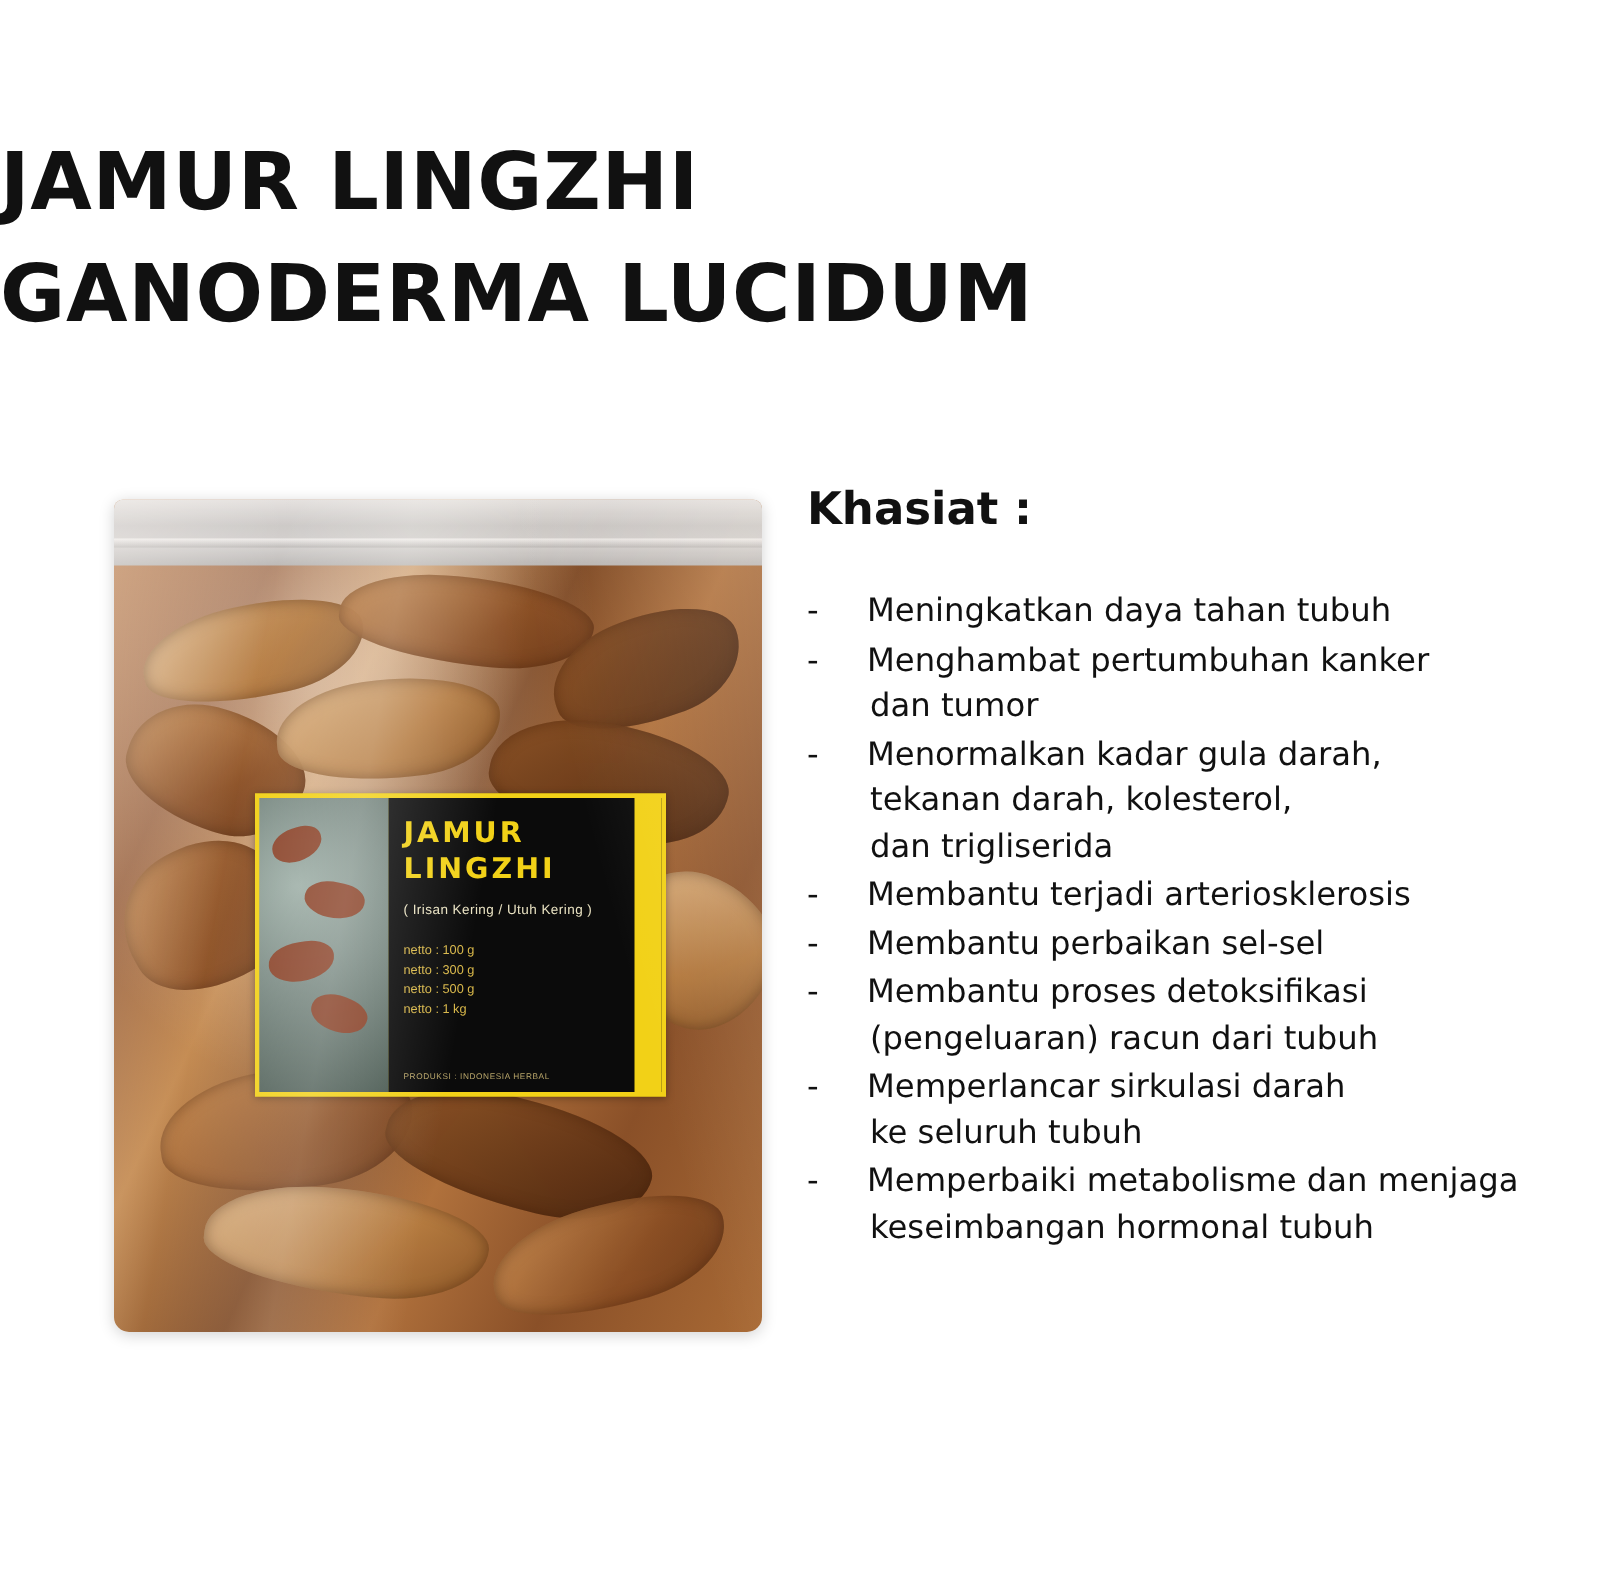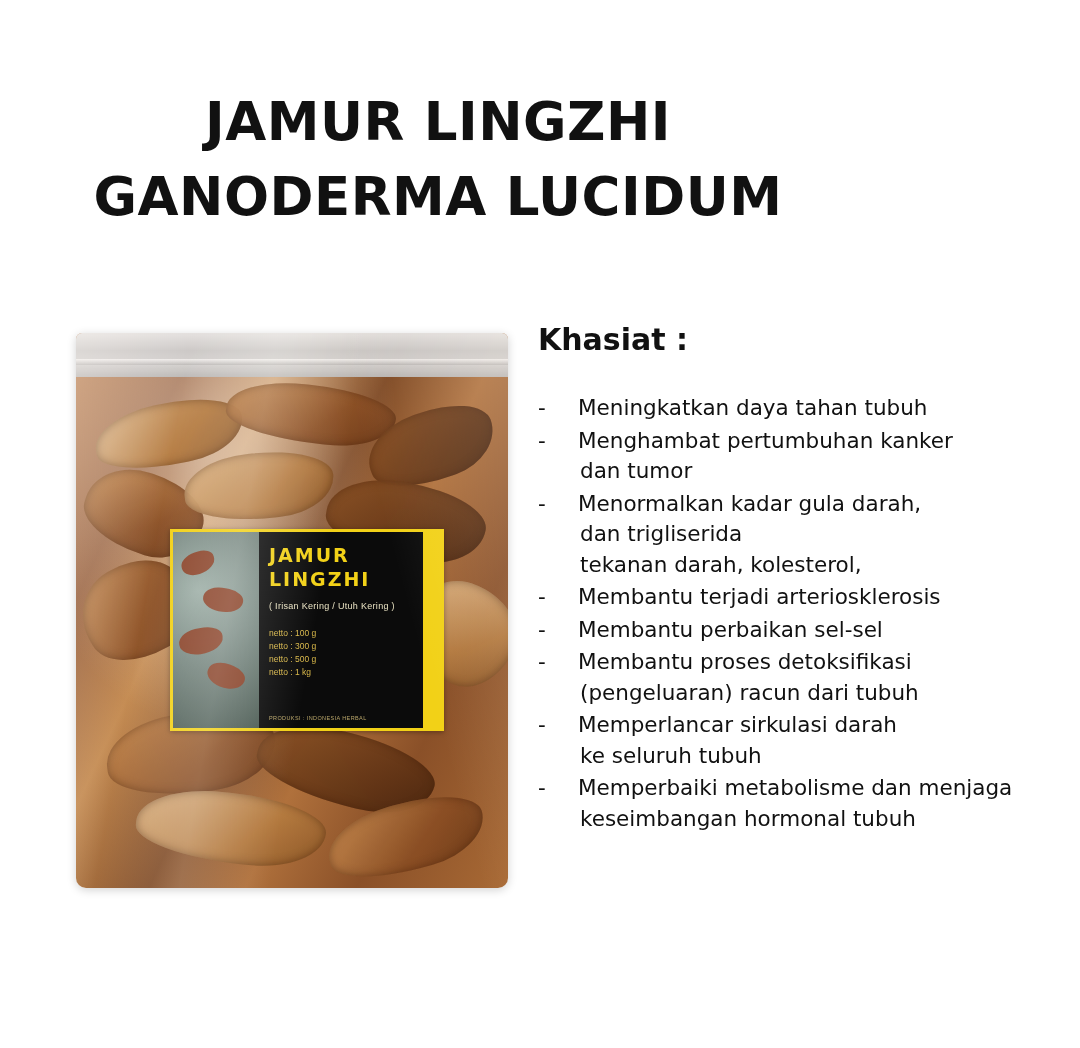--- a/index.html
+++ b/index.html
@@ -14,21 +14,21 @@
     font-family: "Liberation Sans", sans-serif;
     overflow: hidden;
   }
 
   
   .title-block {
     position: absolute;
     top: 84px;
     left: 0;
     width: 876px;
-    text-align: center;
+    text-align: left;
   }
   .title-line {
     font-family: "DejaVu Sans", sans-serif;
     font-weight: bold;
     font-size: 53px;
     letter-spacing: 0.5px;
     color: #111111;
     line-height: 1.42;
     white-space: nowrap;
   }
@@ -252,22 +252,22 @@
     <span class="btext">
       <span>Menghambat pertumbuhan kanker</span>
       <span class="cont">dan tumor</span>
     </span>
   </div>
 
   <div class="benefit">
     <span class="dash">-</span>
     <span class="btext">
       <span>Menormalkan kadar gula darah,</span>
+      <span class="cont">tekanan darah, kolesterol,</span>
       <span class="cont">dan trigliserida</span>
-      <span class="cont">tekanan darah, kolesterol,</span>
     </span>
   </div>
 
   <div class="benefit">
     <span class="dash">-</span>
     <span class="btext">
       <span>Membantu terjadi arteriosklerosis</span>
     </span>
   </div>
 

